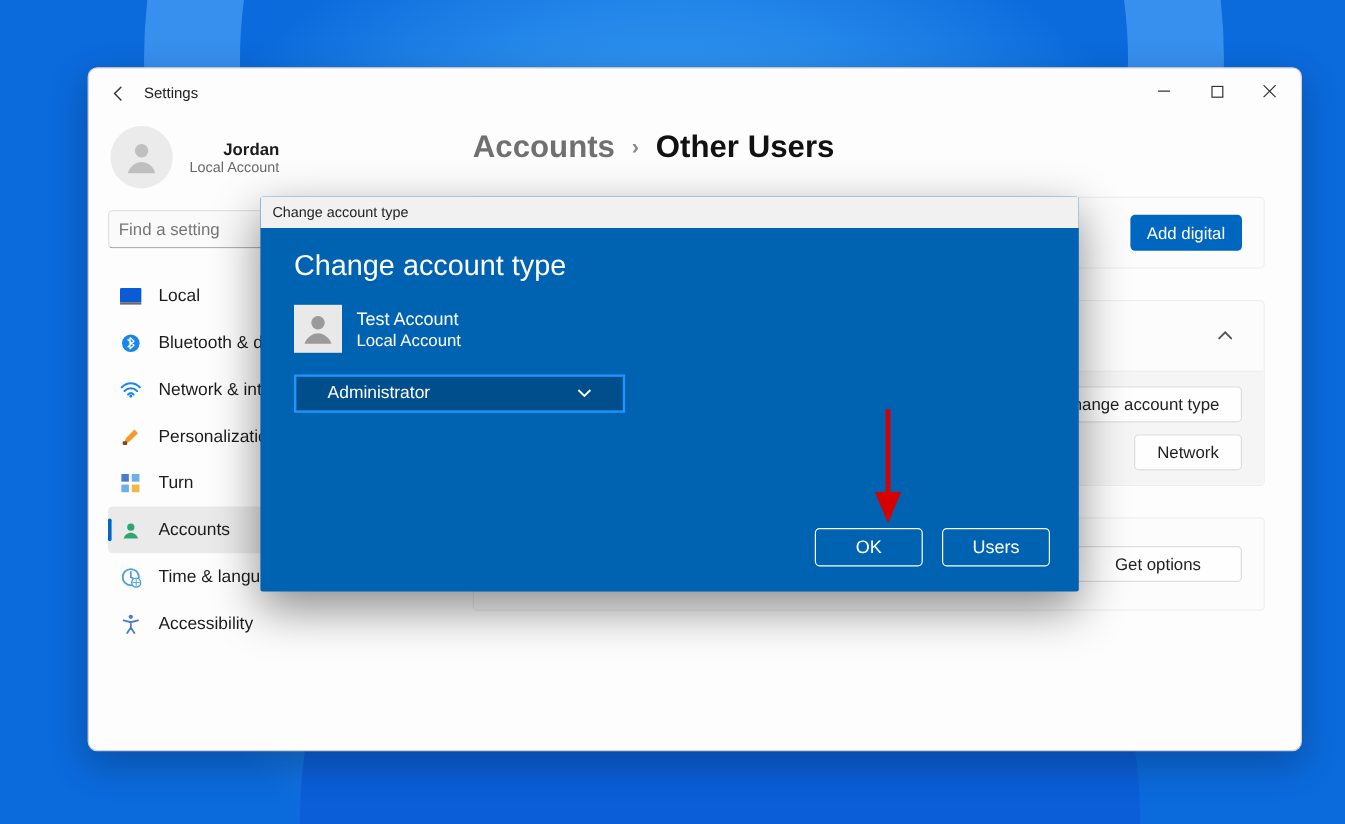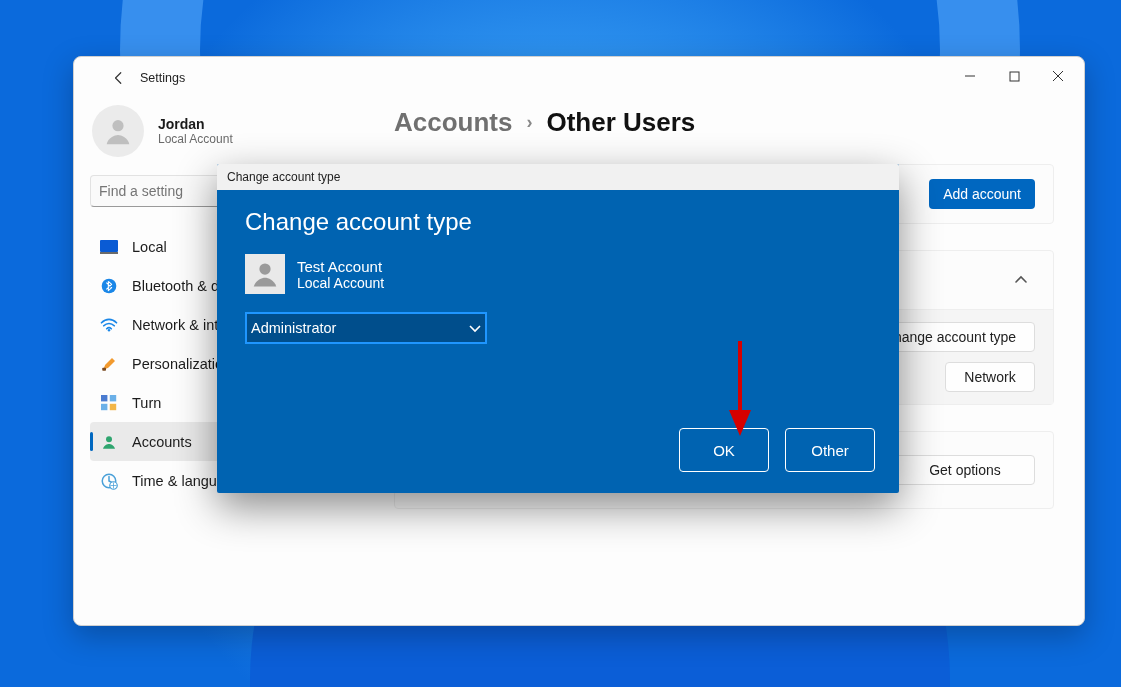--- a/index.html
+++ b/index.html
@@ -11,30 +11,30 @@
   .wallpaper-shape { position:absolute; border-radius:50%; background:rgba(255,255,255,0.05); }
   .ws1 { width:900px; height:900px; left:120px; top:-400px; border:80px solid rgba(100,180,255,0.5); background:transparent;}
   .ws2 { width:700px; height:700px; left:250px; top:330px; background:#0b5ed7;}
   .window {
     position:absolute; left:73px; top:56px; width:1012px; height:570px;
     background:#fdfdfd; border:1px solid #d0d0d0; border-radius:8px;
     box-shadow:0 10px 30px rgba(0,0,0,0.25);
     overflow:hidden;
   }
   
-  .titlebar { position:relative; height:42px; display:flex; align-items:center;padding-left:20px; }
+  .titlebar { position:relative; height:42px; display:flex; align-items:center; }
   .back-btn { width:14px; height:14px; margin-left:18px; display:flex; align-items:center; justify-content:center; color:#555; }
   .app-title { margin-left:14px; font-size:12.5px; color:#222; }
   .win-controls { position:absolute; right:4px; top:4px; display:flex; gap:0; }
   .win-ctrl { width:44px; height:30px; display:flex; align-items:center; justify-content:center; color:#333; font-size:12px;}
   .win-ctrl svg { stroke:#333; }
   
   .body { display:flex; height:calc(100% - 42px); }
   .side { width:300px; padding:0 16px; }
-  .profile { display:flex; align-items:center; gap:14px; padding:6px 2px 18px 2px; }
+  .profile { display:flex; align-items:center; gap:14px; padding:6px 2px 18px 2px;text-align:right; }
   .avatar-circle { width:52px; height:52px; border-radius:50%; background:#ebebeb; display:flex; align-items:center; justify-content:center; }
   .profile-name { font-size:14px; font-weight:600; color:#1b1b1b;}
   .profile-sub { font-size:12px; color:#6a6a6a; }
   .search { display:flex; align-items:center; width:266px; height:32px; background:#fafafa; border:1px solid #e2e2e2; border-bottom:1px solid #9a9a9a; border-radius:4px; padding:0 8px; font-size:14px; color:#444; margin-bottom:20px;}
   .search input { border:none; outline:none; background:transparent; flex:1; font-size:14px; color:#a21caf;}
   .nav-item { display:flex; align-items:center; gap:14px; height:39px; padding:0 10px; border-radius:4px; font-size:14.5px; color:#1c1c1c; position:relative;}
   .nav-item.active { background:#eaeaea; }
   .nav-item.active::before { content:""; position:absolute; left:0; top:10px; bottom:10px; width:3px; background:#0067c0; border-radius:2px;}
   .nav-icon { width:18px; height:18px; display:flex; align-items:center; justify-content:center; }
   
@@ -62,23 +62,23 @@
   
   .modal { position:absolute; left:217px; top:164px; width:682px; height:329px; background:#0063b1; color:#fff; box-shadow:0 14px 40px rgba(0,0,0,0.45); border-radius:2px; overflow:hidden; z-index:20;}
   .modal-title { background:#f1f1f1; color:#222; font-size:12px; padding:6px 10px; }
   .modal-body { padding:18px 28px 16px 28px; position:relative; height:calc(100% - 27px);}
   .modal-h1 { font-size:24px; font-weight:400; margin-bottom:18px;}
   .modal-user { display:flex; align-items:center; gap:12px; margin-bottom:18px;}
   .modal-avatar { width:40px; height:40px; background:#e9e9e9; display:flex; align-items:center; justify-content:center;}
   .modal-user .n { font-size:15px;}
   .modal-user .s { font-size:14px;}
   .field-label { font-size:14px; margin-bottom:6px;}
-  .dropdown { width:242px; height:32px; background:#004e8c; border:2px solid #1f96ff; display:flex; align-items:center; justify-content:space-between; padding:0 4px; font-size:14.5px; }
+  .dropdown { width:276px; height:32px; background:#004e8c; border:2px solid #1f96ff; display:flex; align-items:center; justify-content:space-between; padding:0 26px; font-size:14.5px; }
   .modal-actions { position:absolute; right:24px; bottom:20px; display:flex; gap:16px;}
-  .modal-btn { width:90px; height:44px; background:transparent; border:1.5px solid #fff; color:#fff; border-radius:4px; font-size:15px;text-align:center;}
+  .modal-btn { width:90px; height:32px; background:transparent; border:1.5px solid #fff; color:#fff; border-radius:4px; font-size:15px;text-align:center;}
   
   .arrow-annot { position:absolute; z-index:30; left:725px; top:336px; pointer-events:none;}
 </style>
 </head>
 <body>
 
 <div class="wallpaper-shape ws1"></div>
 <div class="wallpaper-shape ws2"></div>
 
 <div class="window">
@@ -193,32 +193,41 @@
         <span class="nav-icon">
             <svg width="18" height="18" viewBox="0 0 24 24">
               <circle cx="12" cy="12" r="9" fill="none" stroke="#4aa0d8" stroke-width="2"></circle>
               <path d="M12 6v6l4 2" stroke="#4aa0d8" stroke-width="2" fill="none" stroke-linecap="round"></path>
               <circle cx="18" cy="18" r="5" fill="#fff" stroke="#4aa0d8" stroke-width="1.6"></circle>
               <path d="M14 18h8M18 14v8" stroke="#4aa0d8" stroke-width="1"></path>
             </svg>
           </span>
         <span>Time &amp; language</span>
       </div>
+      <div class="nav-item">
+        <span class="nav-icon">
+            <svg width="18" height="18" viewBox="0 0 24 24">
+              <circle cx="12" cy="4" r="2.4" fill="#4a7bd0"></circle>
+              <path d="M4 8l8 2 8-2M12 10v6m0 0l-4 6m4-6l4 6" stroke="#4a7bd0" stroke-width="2" fill="none" stroke-linecap="round"></path>
+            </svg>
+          </span>
+        <span>Accessibility</span>
+      </div>
     </div>
 
     <div class="main">
       <div class="breadcrumb">
         <span>Accounts</span>
         <span class="sep">›</span>
         <span class="current">Other Users</span>
       </div>
 
       <div class="section-row">
         <span class="label">Other users</span>
-        <button class="pill-btn">Add account</button>
+        <button class="pill-btn">Add digital</button>
       </div>
 
       <div class="card">
         <div class="card-head">
           <span class="person-avatar"><svg width="24" height="24" viewBox="0 0 24 24">
                 <circle cx="12" cy="8" r="4" fill="#888"></circle>
                 <path d="M4 21c1-4 5-6 8-6s7 2 8 6z" fill="#888"></path>
               </svg></span>
           <div>
             <div class="uname">Test Account</div>
@@ -275,21 +284,21 @@
       </div>
     </div>
     <div class="dropdown">
       <span>Administrator</span>
       <span><svg width="12" height="8" viewBox="0 0 12 8">
             <path d="M1 1l5 5 5-5" stroke="#fff" stroke-width="1.6" fill="none"></path>
           </svg></span>
     </div>
     <div class="modal-actions">
       <button class="modal-btn">OK</button>
-      <button class="modal-btn">Other</button>
+      <button class="modal-btn">Users</button>
     </div>
   </div>
 </div>
 
 <svg class="arrow-annot" width="30" height="110" viewBox="0 0 30 110">
   <line x1="15" y1="5" x2="15" y2="78" stroke="#d60000" stroke-width="4"></line>
   <polygon points="15,100 4,74 26,74" fill="#d60000"></polygon>
 </svg>
 
 </body></html>

